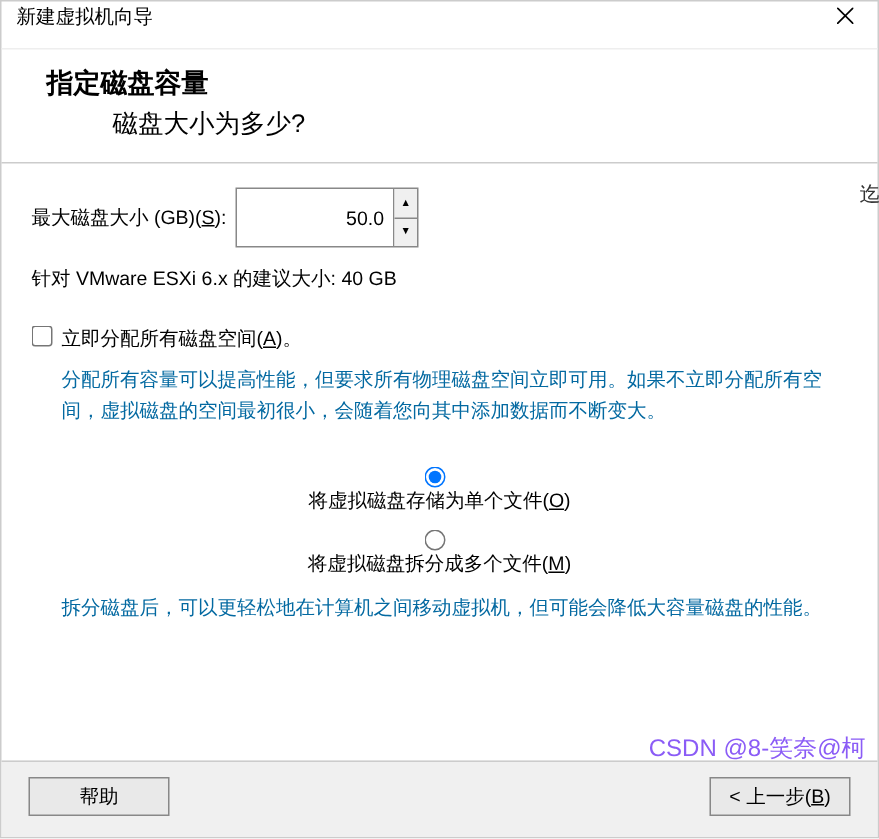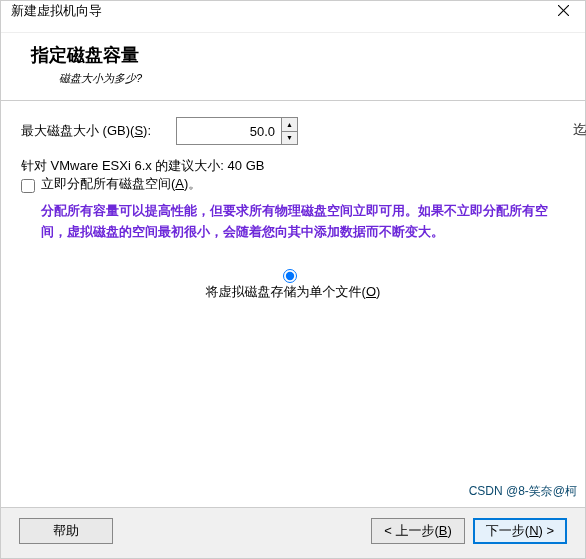--- a/index.html
+++ b/index.html
@@ -4,43 +4,43 @@
   <style>
     * { box-sizing: border-box; margin: 0; padding: 0; }
     body { font-family: "Microsoft YaHei", "SimSun", sans-serif; font-size: 13px; background: #fff; }
     .dialog { width: 586px; height: 559px; border: 1px solid #ccc; display: flex; flex-direction: column; background: #fff; position: relative; }
     .titlebar { display: flex; justify-content: space-between; align-items: center; height: 32px; padding: 0 0 12px 10px; border-bottom: 1px solid #eee; }
     .title { font-size: 13px; }
     .close-btn { width: 44px; height: 32px; display: flex; align-items: center; justify-content: center; cursor: pointer; }
     .close-btn svg { width: 11px; height: 11px; }
     .header { padding: 10px 20px 14px 30px; }
     .header-title { font-weight: bold; font-size: 18px; margin-bottom: 4px; }
-    .header-sub { margin-left: 28px; font-size: 11px; font-style: italic; }
+    .header-sub { margin-left: 44px; font-size: 17px; }
     .divider { border: none; border-top: 1px solid #ccc; margin: 0; }
     .content { flex: 1; padding: 16px 20px 10px 20px; overflow: auto; }
-    .row-size { display: flex; align-items: center; margin-bottom: 12px; gap: 19px; }
+    .row-size { display: flex; align-items: center; margin-bottom: 12px; }
     .row-size label { margin-right: 6px; }
-    .spinner-wrap { display: flex; align-items: stretch; border: 1px solid #888; height: 28px; }
+    .spinner-wrap { display: flex; align-items: stretch; border: 1px solid #888; height: 40px; }
     .spinner-input { width: 104px; text-align: right; border: none; padding: 0 6px; font-size: 13px; outline: none; }
     .spin-btns { display: flex; flex-direction: column; width: 16px; border-left: 1px solid #888; }
     .spin-up, .spin-down { flex: 1; background: #f0f0f0; display: flex; align-items: center; justify-content: center; font-size: 7px; cursor: pointer; user-select: none; line-height: 1; }
     .spin-up { border-bottom: 1px solid #888; }
-    .recommend { }
-    .checkbox-row { display: flex; align-items: flex-end; margin-bottom: 8px; }
+    .recommend { margin-bottom: 22px; }
+    .checkbox-row { display: flex; align-items: flex-start; margin-bottom: 8px; }
     .checkbox-row input { width: 14px; height: 14px; margin-right: 6px; }
-    .desc { margin-left: 20px; margin-bottom: 26px; line-height: 1.6; color: #6d28d9; font-weight: bold; }
+    .desc { margin-left: 20px; margin-bottom: 26px; line-height: 1.6; color: #0369a1; }
     .radio-row { display: flex; align-items: center; margin-bottom: 10px; flex-direction: column; }
     .radio-row input { width: 14px; height: 14px; margin-right: 6px; }
     .underline { text-decoration: underline; }
     .footer { display: flex; align-items: center; padding: 10px 18px 14px 18px; border-top: 1px solid #ccc; background: #f0f0f0; gap: 8px; }
     .footer .spacer { flex: 1; }
     .btn { min-width: 94px; height: 26px; border: 1px solid #888; background: #e9e9e9; font-size: 13px; cursor: pointer; font-family: inherit; }
     .btn-primary { border: 2px solid #0078d7; background: #e5f1fb; }
     .help-btn { min-width: 94px; }
-    .watermark { position: absolute; bottom: 58px; right: 8px; font-size: 12px; color: #0c4a6e; pointer-events: none; }
+    .watermark { position: absolute; bottom: 48px; right: 8px; font-size: 16px; color: #8b5cf6; pointer-events: none; }
     .side-char { position: absolute; right: -2px; top: 120px; font-size: 14px; color: #333; }
   </style>
 </head>
 <body>
 
 <div class="dialog">
 
   <div class="titlebar">
     <span class="title">新建虚拟机向导</span>
     <div class="close-btn">
@@ -83,29 +83,33 @@
     </div>
     <div class="desc">分配所有容量可以提高性能，但要求所有物理磁盘空间立即可用。如果不立即分配所有空间，虚拟磁盘的空间最初很小，会随着您向其中添加数据而不断变大。</div>
 
     <div class="radio-row">
       <input type="radio" name="store" checked="" style="">
       <label>
         <span>将虚拟磁盘存储为单个文件(</span><span class="underline">O</span><span>)</span>
       </label>
     </div>
 
+    <div class="radio-row">
+      <input type="radio" name="store" style="">
+      <label>
+        <span>将虚拟磁盘拆分成多个文件(</span><span class="underline">M</span><span>)</span>
+      </label>
+    </div>
+    <div class="desc">拆分磁盘后，可以更轻松地在计算机之间移动虚拟机，但可能会降低大容量磁盘的性能。</div>
 
   </div>
 
   <div class="footer">
     <button class="btn help-btn">帮助</button>
     <div class="spacer"></div>
     <button class="btn">
       <span>&lt; 上一步(</span><span class="underline">B</span><span>)</span>
     </button>
-    <button class="btn btn-primary">
-      <span>下一步(</span><span class="underline">N</span><span>) &gt;</span>
-    </button>
   </div>
 
   <div class="watermark">CSDN @8-笑奈@柯</div>
   <div class="side-char">迄</div>
 </div>
 
 </body></html>

